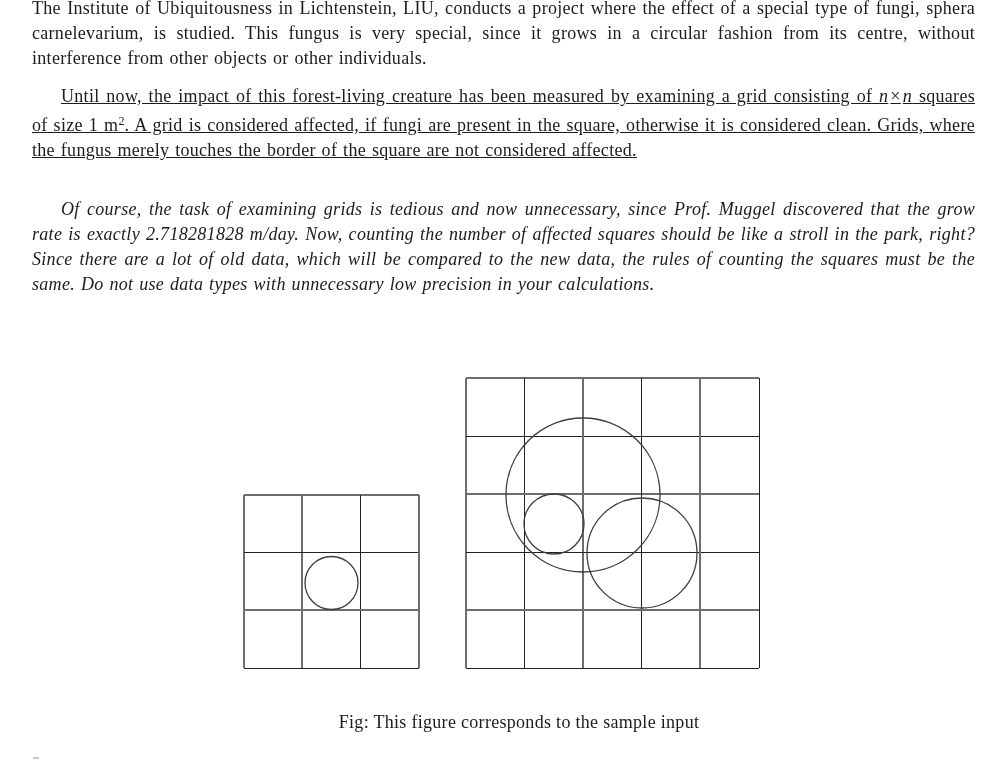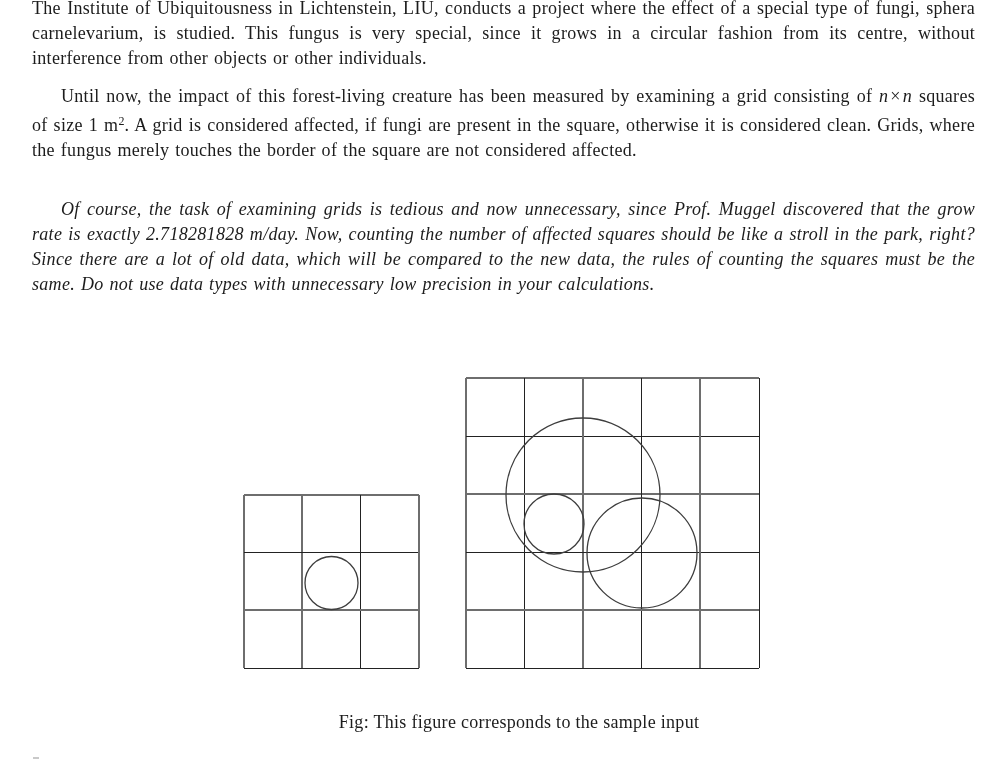--- a/index.html
+++ b/index.html
@@ -20,21 +20,21 @@
     left: 32px;
     width: 943px;
     font-size: 18px;
     line-height: 25px;
     text-align: justify;
     letter-spacing: 0.3px;
     word-spacing: 1.1px;
     margin: 0;
   }
   .para-1 { top: -4px; }
-  .para-2 { top: 84px; }
+  .para-2 { top: 84px; text-decoration: underline; }
   .para-3 { top: 197px; font-style: italic; }
   .indent { text-indent: 29px; }
   .mi { font-style: italic; }
   .times { padding: 0 2px; }
   .sup {
     font-size: 12px;
     vertical-align: 6px;
     letter-spacing: 0;
   }
   .grid-svg { position: absolute; }

